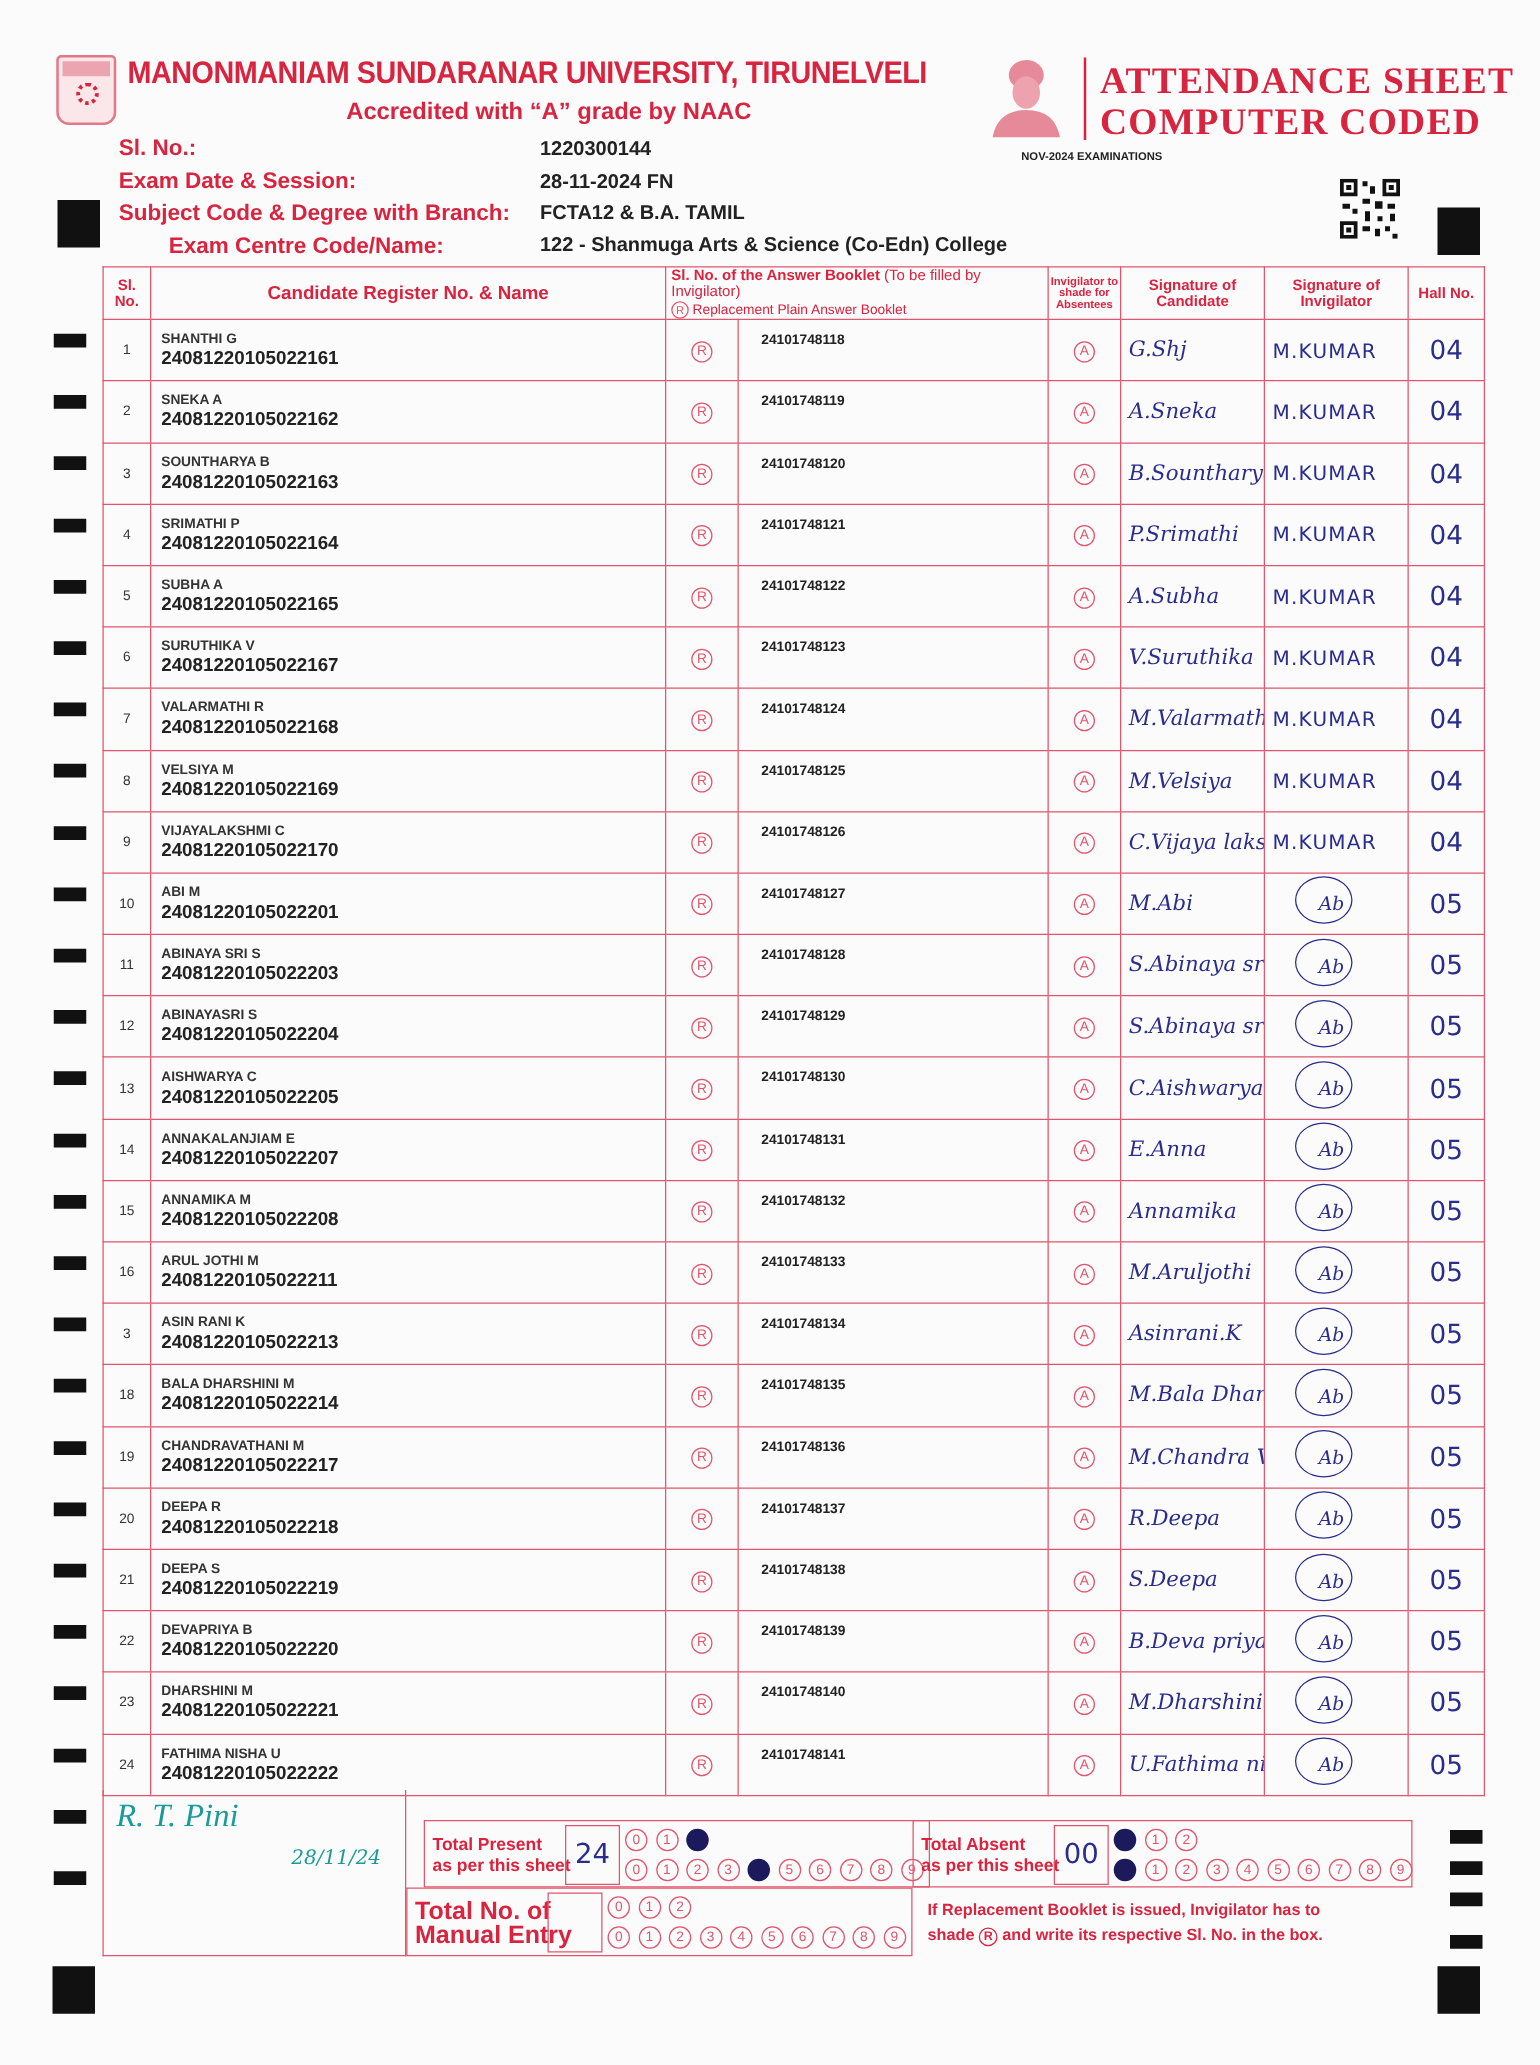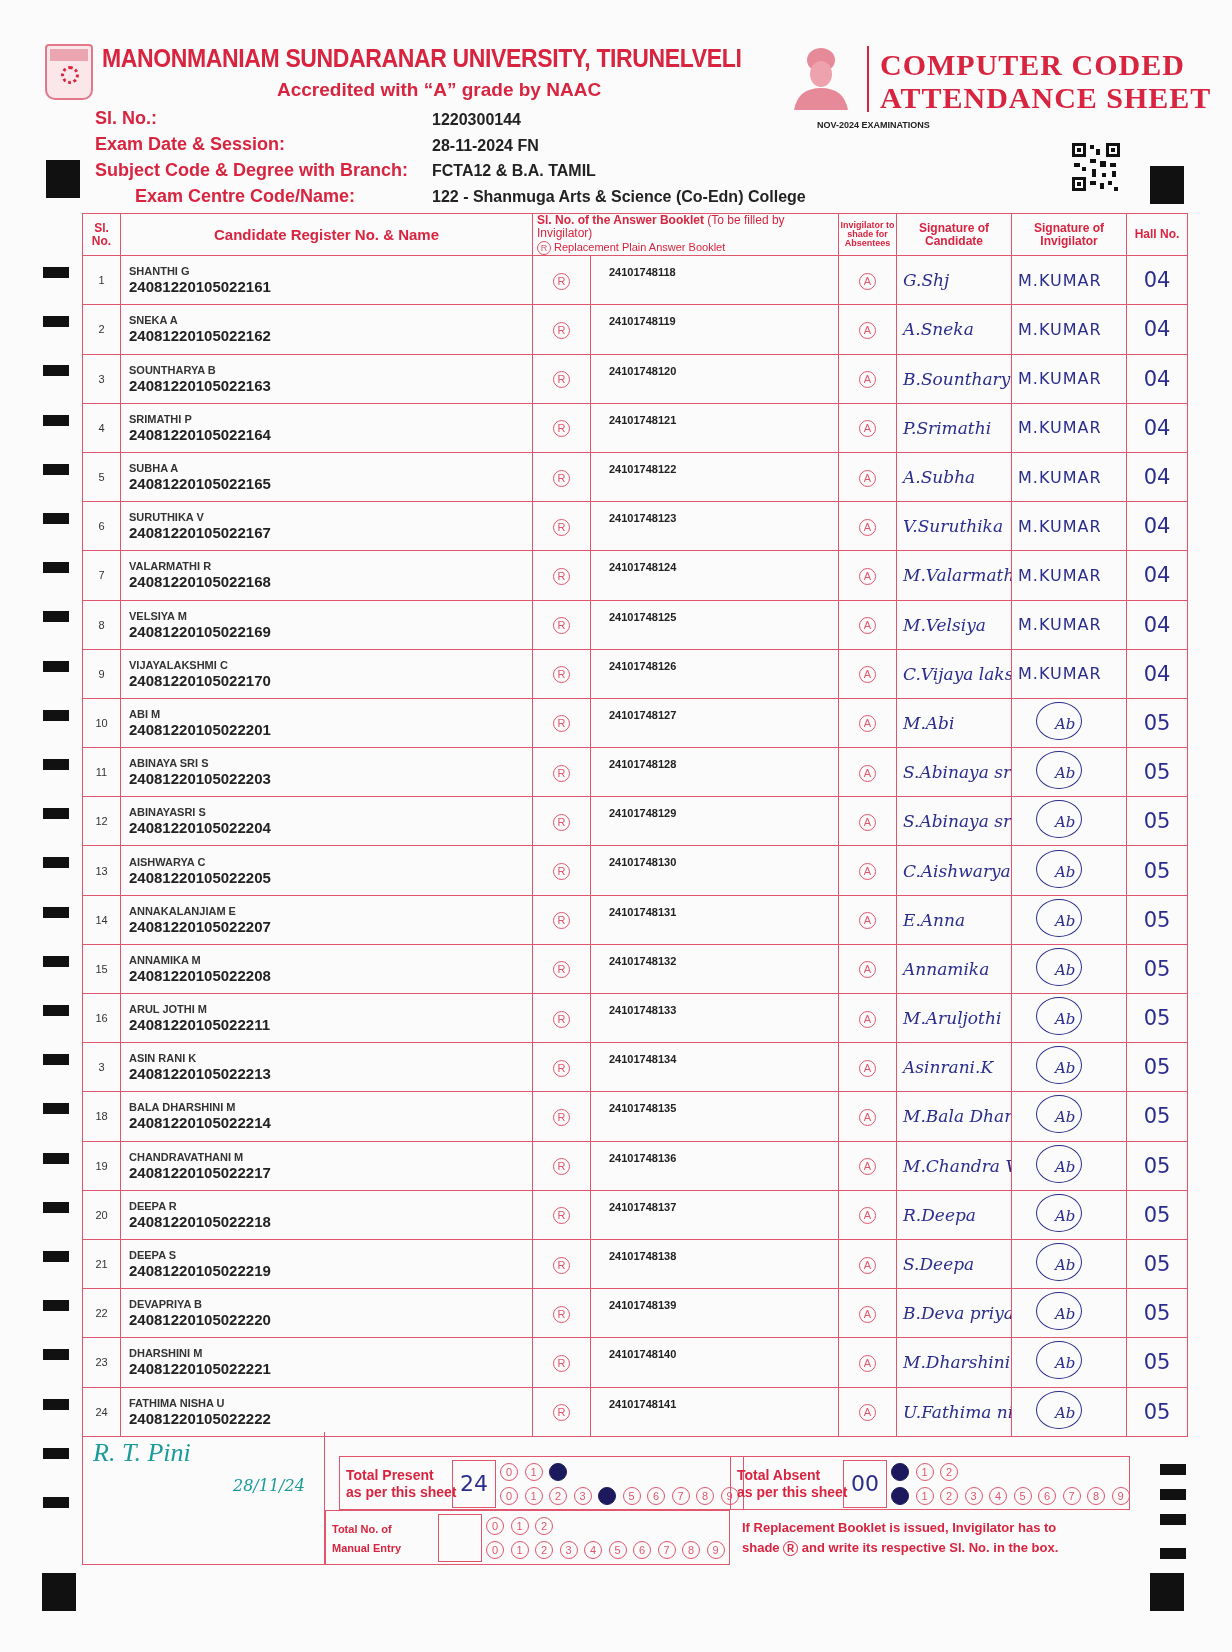--- a/index.html
+++ b/index.html
@@ -110,22 +110,22 @@
   </div>
 <div class="abs uni-name">MANONMANIAM SUNDARANAR UNIVERSITY, TIRUNELVELI</div>
 <div class="abs naac">Accredited with “A” grade by NAAC</div>
 <svg class="abs portrait" viewBox="0 0 62 66">
   <ellipse cx="31" cy="16" rx="14" ry="12" fill="#e68a99"></ellipse>
   <ellipse cx="31" cy="30" rx="11" ry="13" fill="#eea2ae"></ellipse>
   <path d="M4 66 Q8 44 31 44 Q54 44 58 66 Z" fill="#e68a99"></path>
 </svg>
 <div class="abs vdivider"></div>
 <div class="abs cca">
+  <div>ATTENDANCE SHEET</div>
   <div>COMPUTER  CODED</div>
-  <div>ATTENDANCE SHEET</div>
 </div>
 <div class="abs exams">NOV-2024 EXAMINATIONS</div>
 <svg class="abs qr" viewBox="0 0 48 48">
   <rect x="0" y="0" width="14" height="14" fill="#111"></rect>
     <rect x="3" y="3" width="8" height="8" fill="#fff"></rect>
     <rect x="5" y="5" width="4" height="4" fill="#111"></rect>
   <rect x="34" y="0" width="14" height="14" fill="#111"></rect>
     <rect x="37" y="3" width="8" height="8" fill="#fff"></rect>
     <rect x="39" y="5" width="4" height="4" fill="#111"></rect>
   <rect x="0" y="34" width="14" height="14" fill="#111"></rect>
@@ -547,21 +547,21 @@
         <span class="bub">4</span>
         <span class="bub">5</span>
         <span class="bub">6</span>
         <span class="bub">7</span>
         <span class="bub">8</span>
         <span class="bub">9</span>
       </div>
   </div>
 
   <div class="panel" style="left:243px;top:78px;width:405px;height:55px;">
-    <div class="plabel" style="left:6px;top:9px;font-size:11px;line-height:19px;">
+    <div class="plabel" style="left:6px;top:9px;font-size:20px;line-height:19px;">
       <div>Total No. of</div>
       <div>Manual Entry</div>
     </div>
     <div class="pbox" style="left:112px;top:3px;"></div>
     <div class="bubrow" style="left:160px;top:6px;" id="manual-tens">
         <span class="bub">0</span>
         <span class="bub">1</span>
         <span class="bub">2</span>
       </div>
     <div class="bubrow" style="left:160px;top:30px;" id="manual-units">

